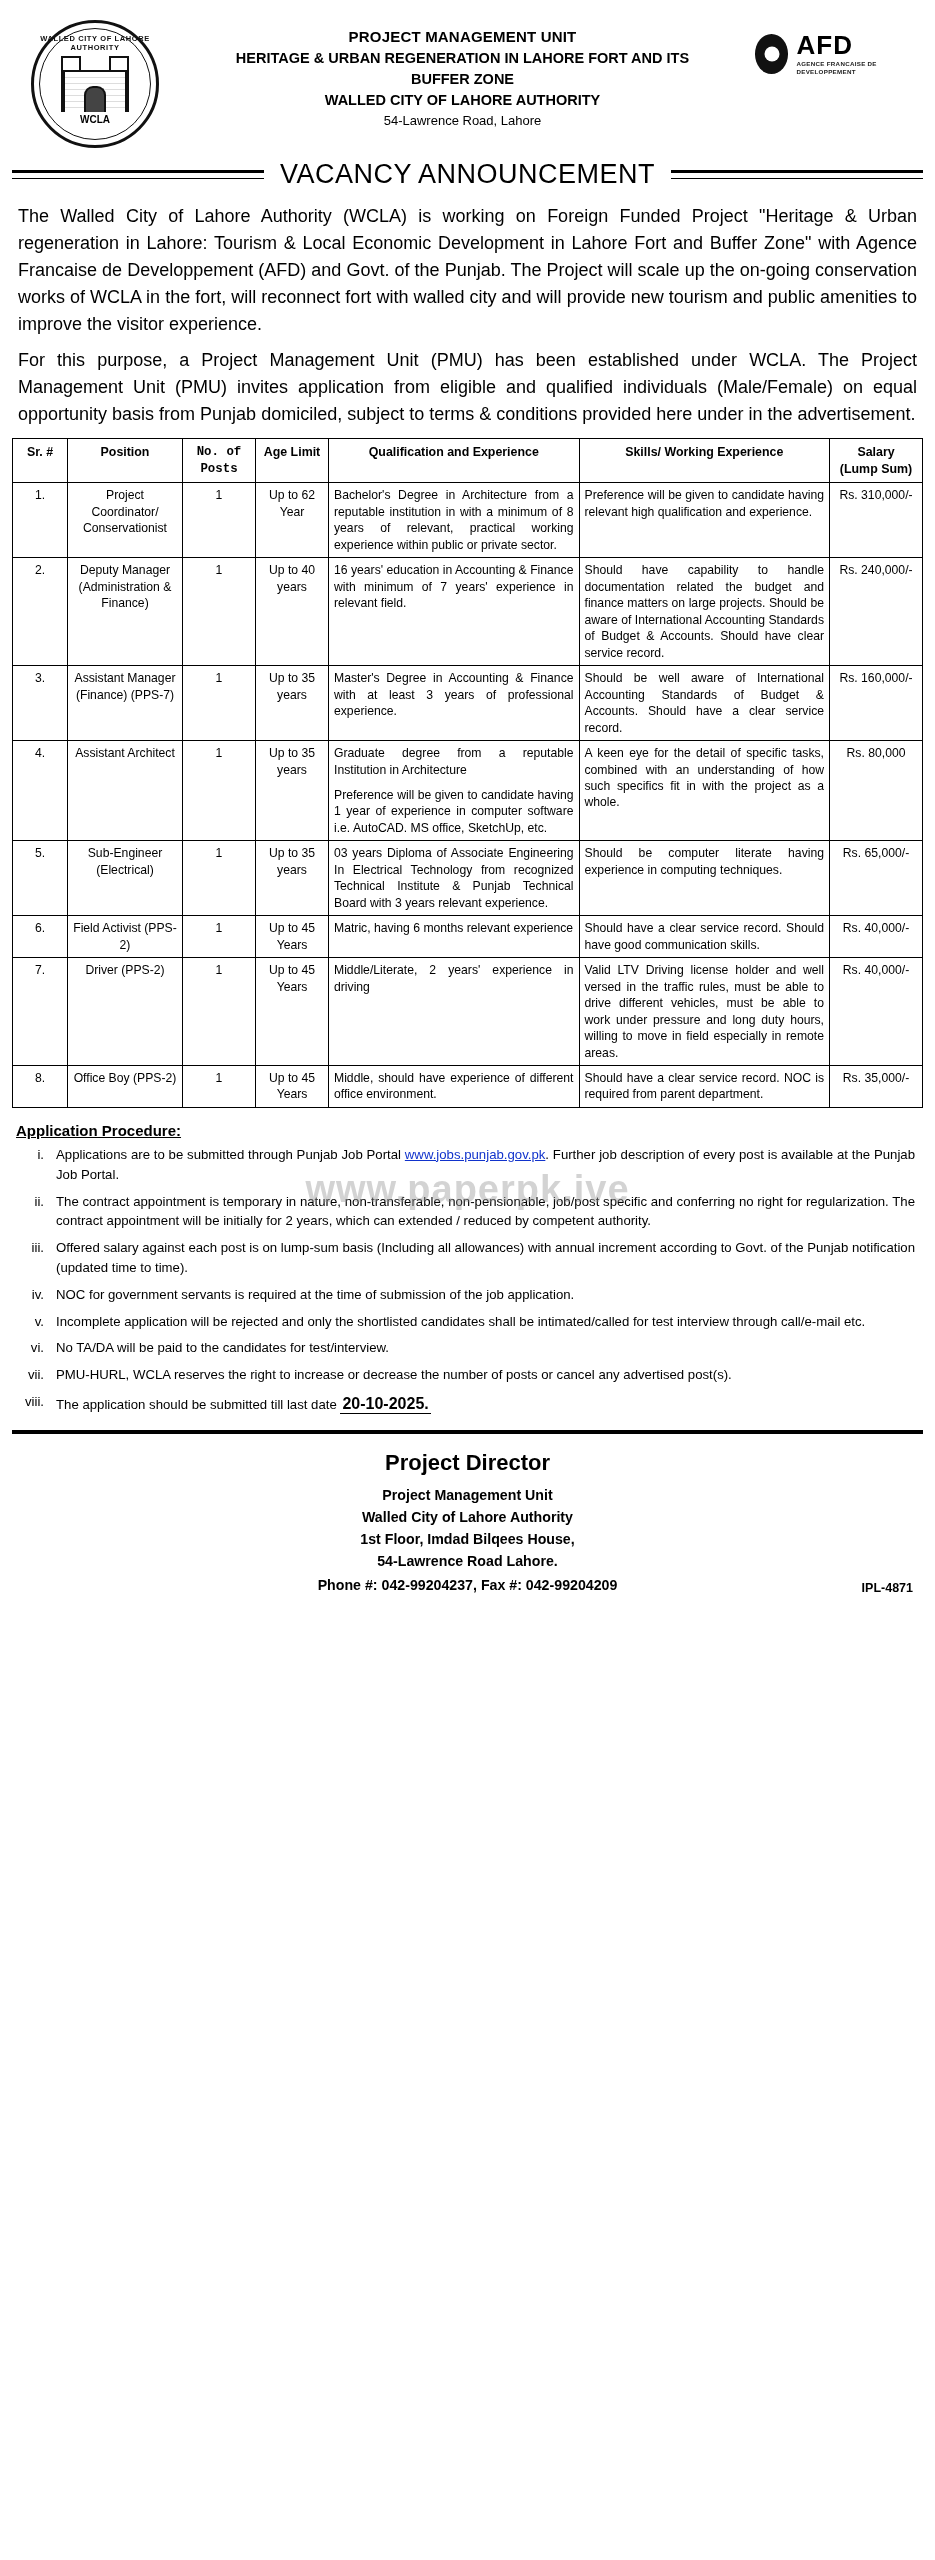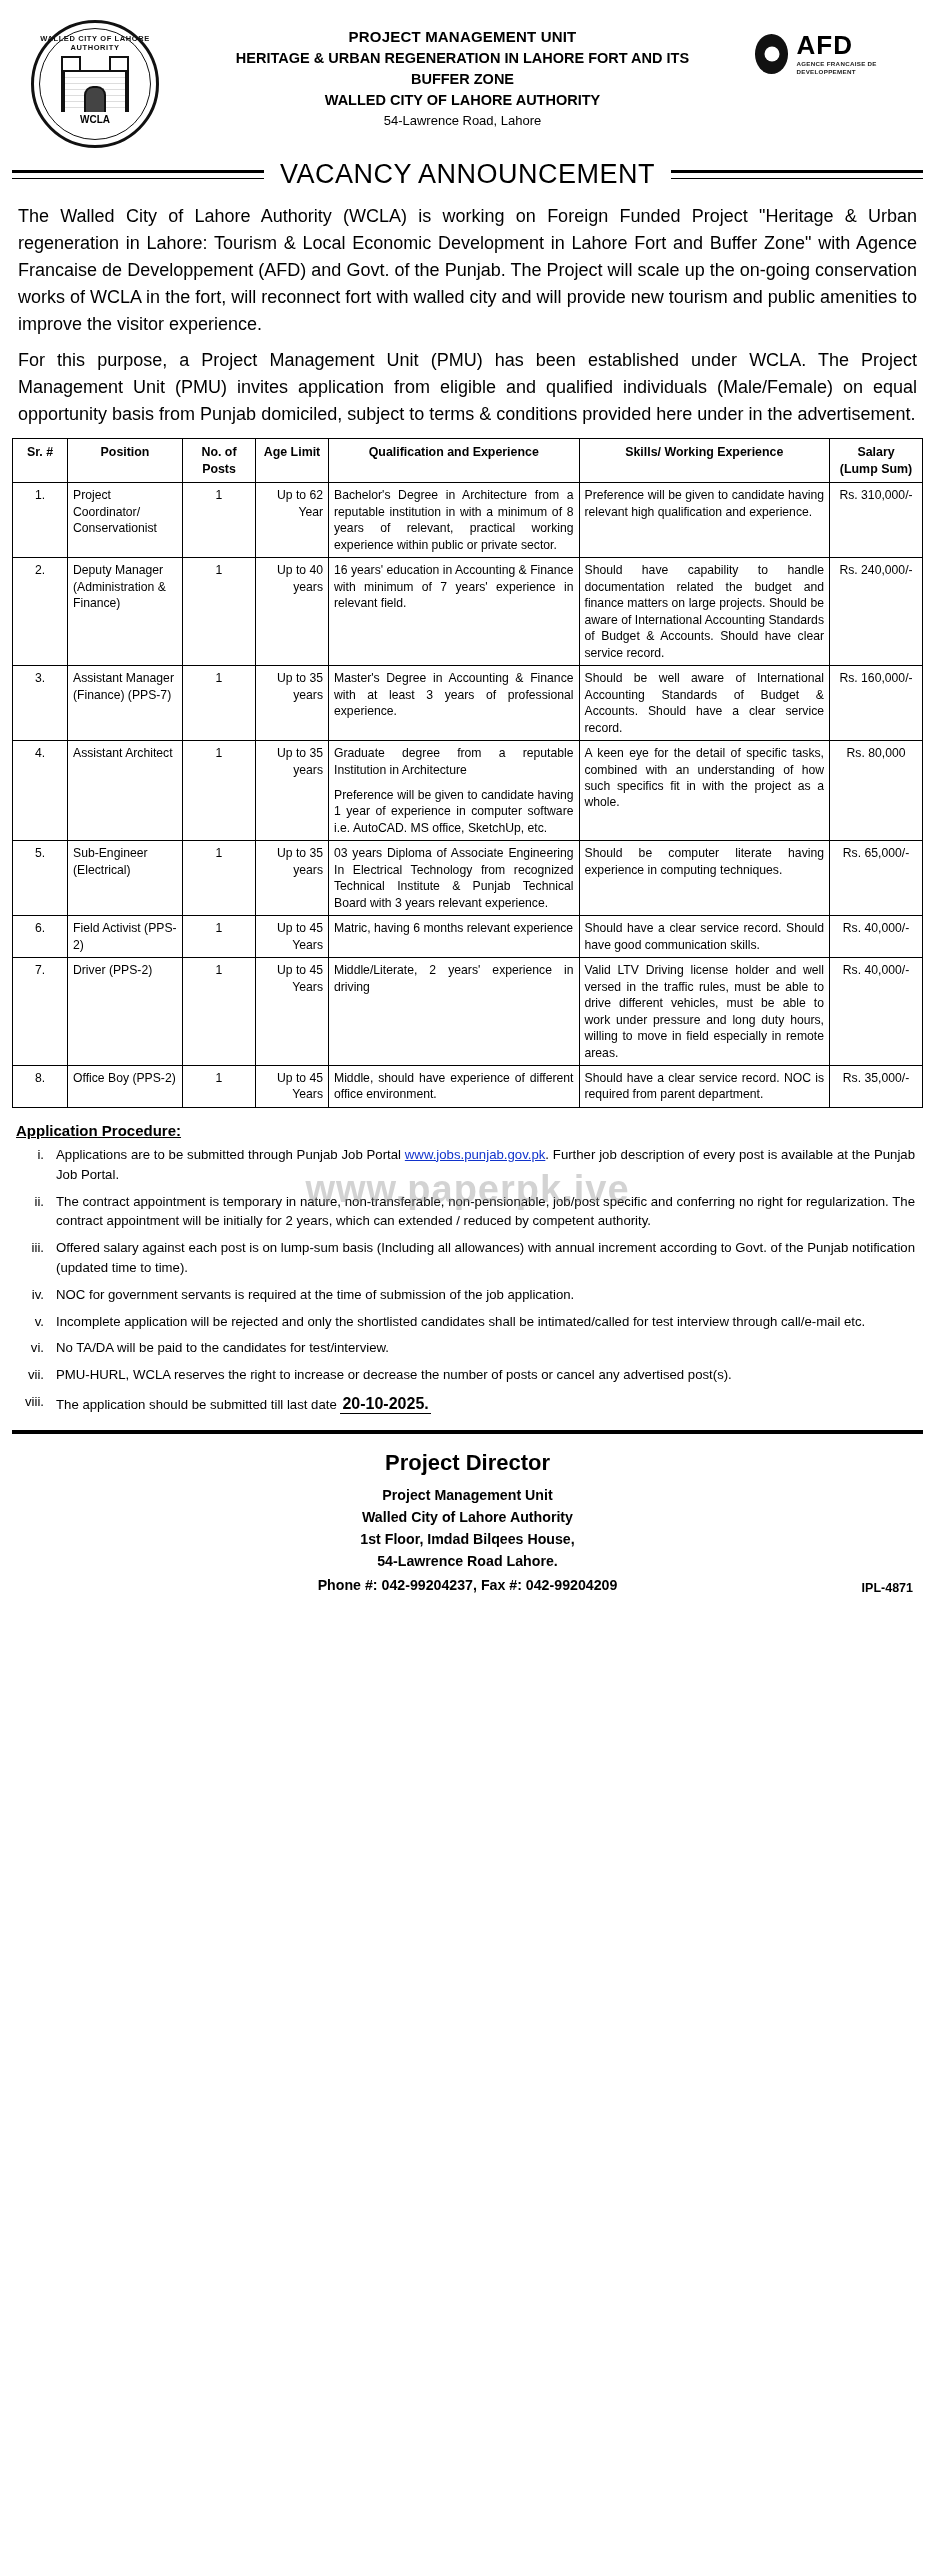--- a/index.html
+++ b/index.html
@@ -156,29 +156,29 @@
   }
   table.jobs th{
     text-align:center;
     font-weight:bold;
     font-size:12.4px;
     padding:5px 7px;
     vertical-align:top;
   }
   th.c-sr{width:40px;}
   th.c-pos{width:100px;}
-  th.c-posts{width:58px;}
+  th.c-posts{width:58px;font-family:Liberation Mono, monospace;}
   th.c-age{width:58px;}
   th.c-qual{width:auto;}
   th.c-skill{width:auto;}
   th.c-sal{width:78px;}
   td.sr{text-align:center;}
-  td.pos{}
+  td.pos{text-align:center;}
   td.posts{text-align:center;}
-  td.age{text-align:right;padding-left:7px;}
+  td.age{text-align:center;padding-left:7px;}
   td.qual{text-align:justify;}
   td.skill{text-align:justify;margin-top:12px;}
   td.sal{text-align:center;}
   .qual-gap{display:block;height:9px;}
 
   
   .ap-title{
     margin:14px 4px 6px 4px;
     font-size:15px;
     font-weight:bold;

